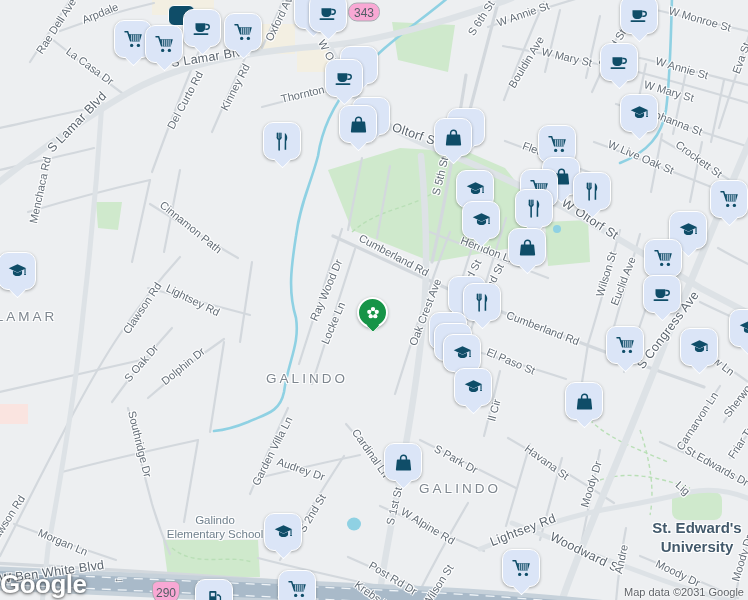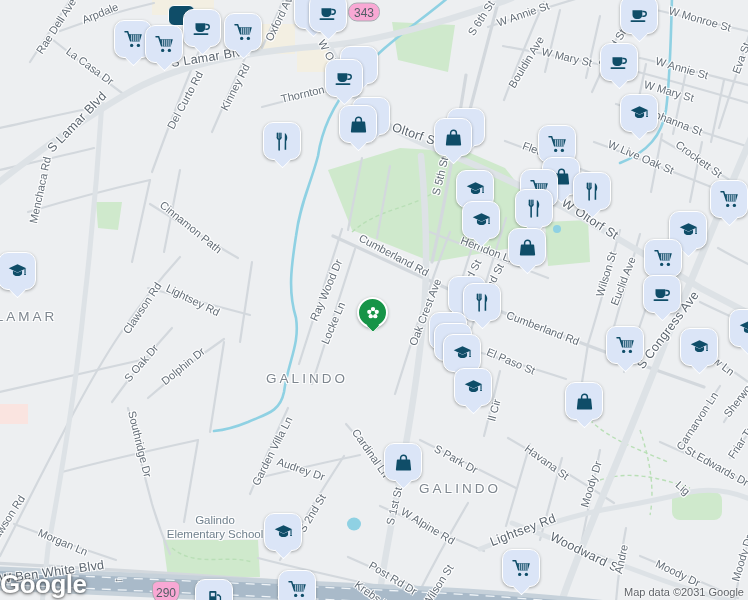--- a/index.html
+++ b/index.html
@@ -302,20 +302,22 @@
       <div class="sl" style="left: 393px; top: 578px; transform: translate(-50%, -50%) rotate(31deg);">Post Rd Dr</div>
       <div class="sl" style="left: 374px; top: 596px; transform: translate(-50%, -50%) rotate(36deg);">Krebs Ln</div>
       <div class="sl" style="left: 438px; top: 585px; transform: translate(-50%, -50%) rotate(-57deg);">Wilson St</div>
       <div class="sl" style="left: 621px; top: 559px; transform: translate(-50%, -50%) rotate(-78deg);">Andre</div>
       <div class="sl" style="left: 683px; top: 488px; transform: translate(-50%, -50%) rotate(42deg);">Lig</div>
       <div class="al al-area" style="left: -8px; top: 316px;">SOUTH LAMAR</div>
       <div class="al al-area" style="left: 307px; top: 378px;">GALINDO</div>
       <div class="al al-area" style="left: 460px; top: 488px;">GALINDO</div>
       <div class="al al-school" style="left: 215px; top: 527px;">Galindo
 Elementary School</div>
+      <div class="al al-univ" style="left: 697px; top: 537px;">St. Edward's
+University</div>
       <div class="shield shield-loop" style="left: 364px; top: 12px;">343</div>
       <div class="shield shield-us" style="left: 166px; top: 593px;">290</div>
     </div>
   <div id="markers-layer">
       <div class="mk" style="left: 132px; top: 38px; z-index: 38;">
         <span class="mk-tail"></span>
         <svg class="mk-ic" viewBox="0 0 24 24">
           <use href="#ic-cart"></use>
         </svg>
       </div>

